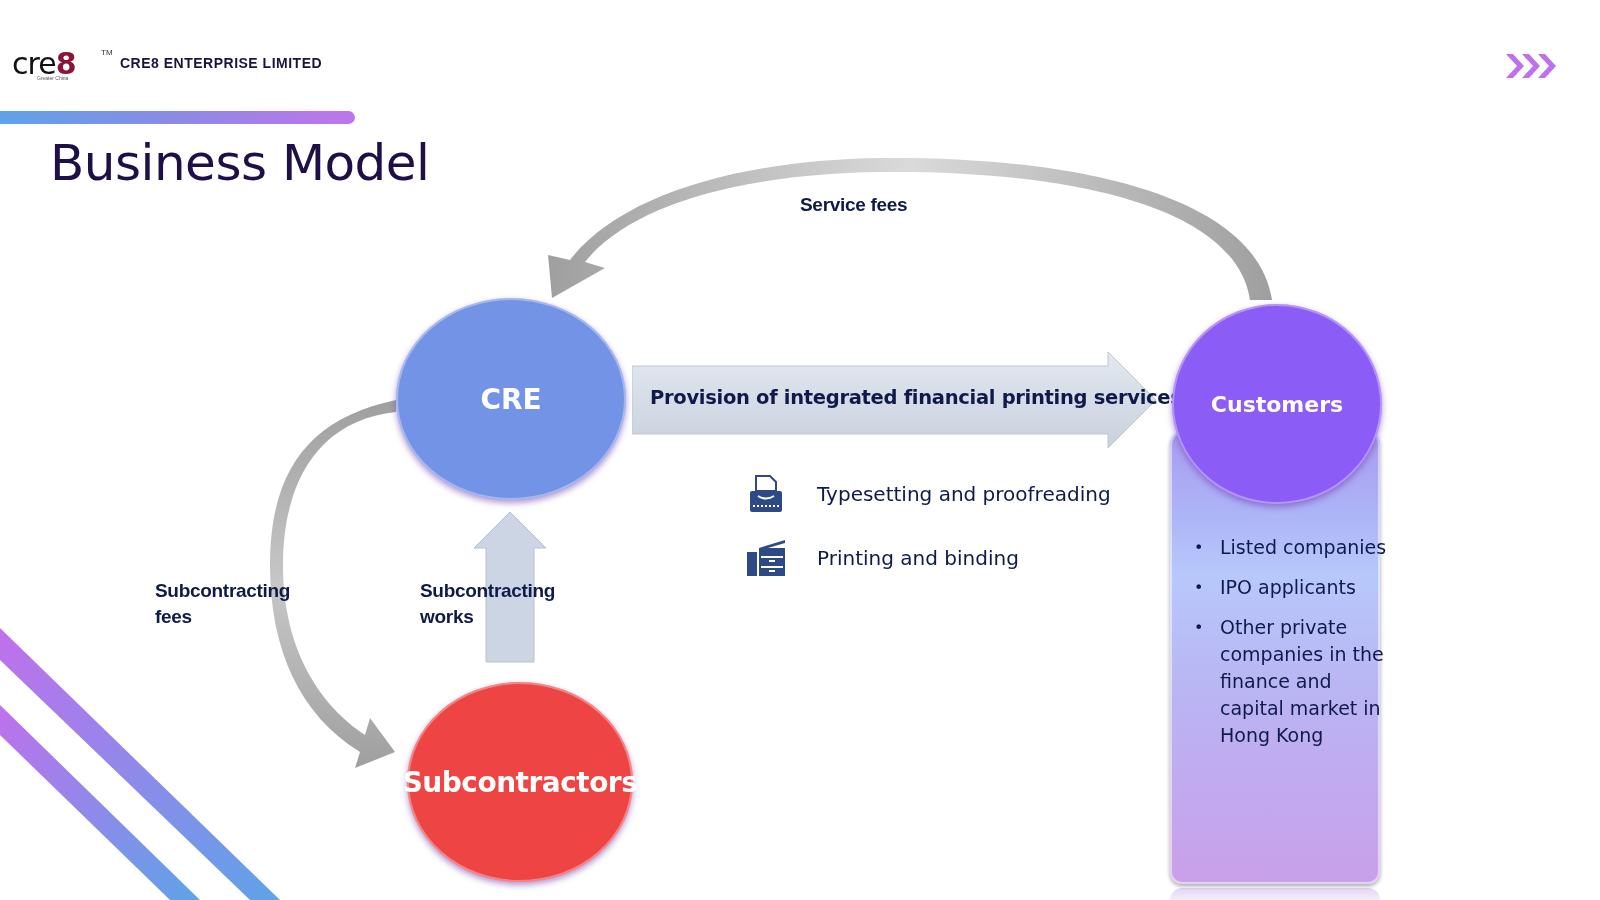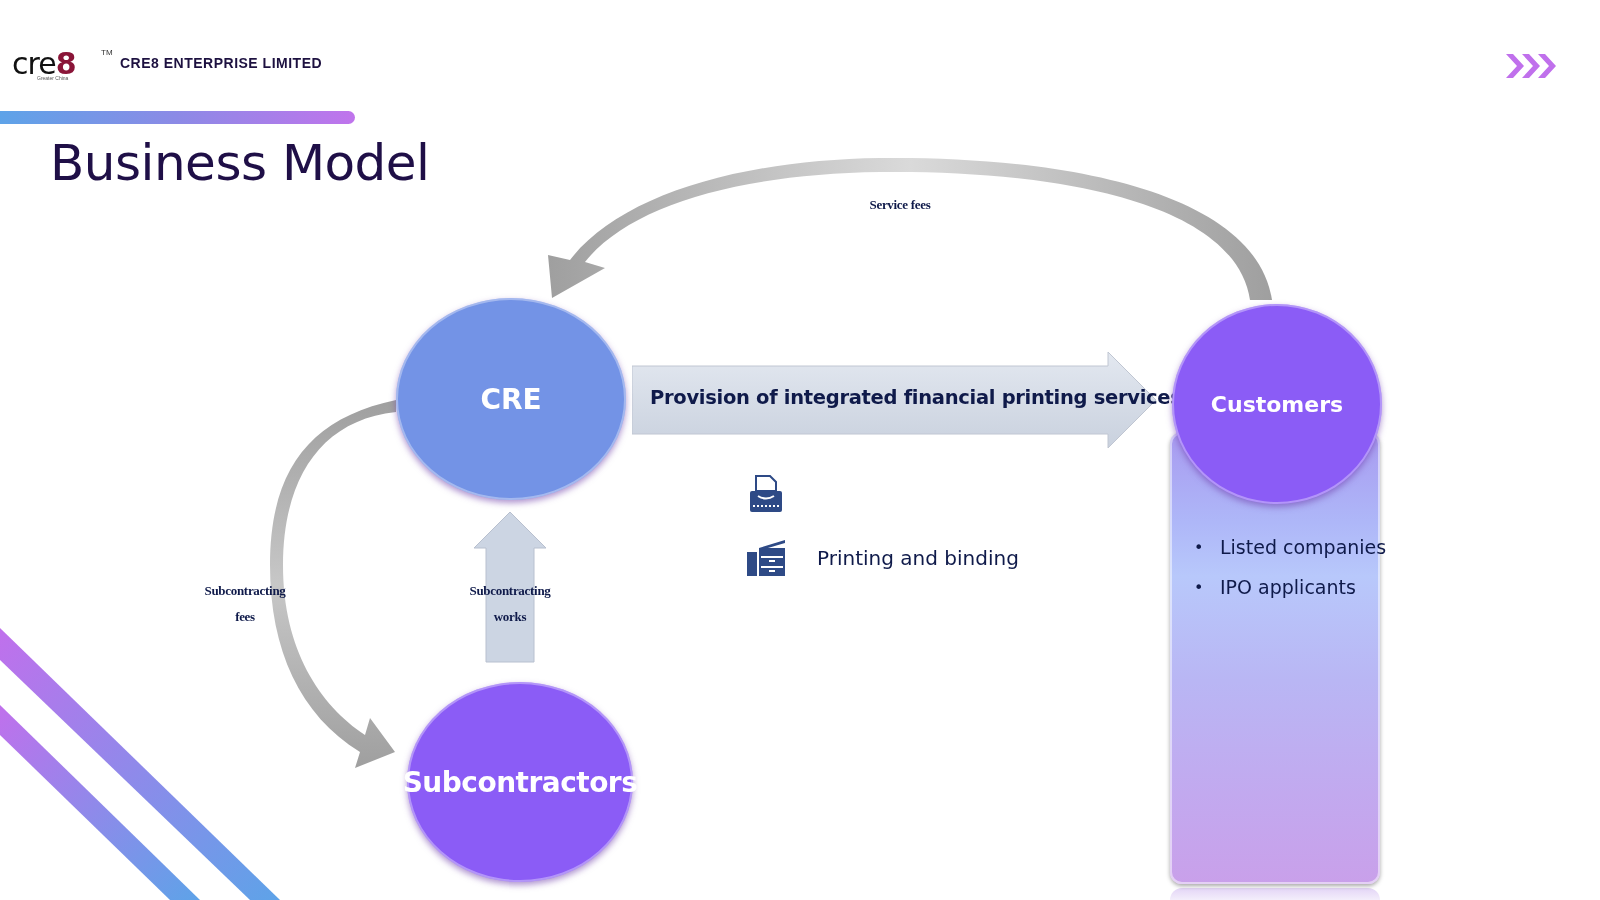--- a/index.html
+++ b/index.html
@@ -19,21 +19,21 @@
     background:linear-gradient(90deg,#5ea3e8 0%,#8c8ae6 50%,#c074ec 100%); }
   .chevrons { left:1506px; top:52px; width:52px; height:28px; }
 
   .page-title { left:50px; top:134px; font-size:50px; color:#1f0f47; font-family:"DejaVu Sans", sans-serif; letter-spacing:-0.5px; }
 
   
   .node { border-radius:50%; display:flex; align-items:center; justify-content:center;
     color:#fff; font-weight:bold; font-family:"DejaVu Sans", sans-serif;
     box-shadow: 0 3px 6px rgba(110,60,170,0.55), inset 0 0 0 2px rgba(255,255,255,0.35); }
   .node-cre { left:396px; top:298px; width:230px; height:202px; background:#7393e6; font-size:28px; }
-  .node-sub { left:407px; top:682px; width:226px; height:200px; background:#8b5cf6; font-size:28px; letter-spacing:-0.5px; }
+  .node-sub { left:407px; top:682px; width:226px; height:200px; background:#ef4444; font-size:28px; letter-spacing:-0.5px; }
   .node-cust { left:1172px; top:304px; width:210px; height:200px; background:#8b5cf6; font-size:22px; z-index:3; }
 
   
   .cust-box { left:1170px; top:432px; width:210px; height:452px; border-radius:12px;
     background:linear-gradient(180deg,#a89af0 0%,#aeb7f8 20%,#b8c8fb 32%,#b9b6f4 55%,#c2a9ef 80%,#c9a0ea 100%);
     box-shadow: 0 2px 4px rgba(0,0,0,0.35), inset 0 0 0 2px rgba(255,255,255,0.5); z-index:2; }
   .cust-reflect { left:1170px; top:888px; width:210px; height:20px; border-radius:12px 12px 0 0;
     background:linear-gradient(180deg,#e3d5f6,#ffffff); }
   .cust-list { left:1186px; top:526px; width:200px; z-index:4; list-style:none; margin:8px; padding:0;
     font-family:"DejaVu Sans", sans-serif; font-size:19px; color:#0f1a4a; line-height:27px; }
@@ -43,21 +43,21 @@
   
   .main-arrow { left:632px; top:352px; width:524px; height:96px; }
   .main-arrow-label { left:650px; top:386px; font-size:19.5px; font-weight:bold; color:#0f1a4a; font-family:"DejaVu Sans", sans-serif; letter-spacing:-0.3px; }
 
   
   .up-arrow { left:474px; top:512px; width:72px; height:160px; }
 
   
   .curves { left:0; top:0; width:1600px; height:900px; }
 
-  .lbl { font-size:13px; font-weight:bold; color:#0f1a4a; text-align:center; font-family:Liberation Serif, serif; letter-spacing:-0.3px; line-height:26px; }
+  .lbl { font-size:19px; font-weight:bold; color:#0f1a4a; font-family:Liberation Sans, sans-serif; letter-spacing:-0.3px; line-height:26px; }
   .lbl-service { left:800px; top:192px; width:200px; }
   .lbl-subfees { left:155px; top:578px; width:180px; }
   .lbl-subworks { left:420px; top:578px; width:180px; }
 
   
   .services { left:745px; top:462px; width:400px; }
   .svc { display:flex; align-items:center; height:64px; }
   .svc-icon { width:42px; height:40px; margin-right:30px; display:flex; align-items:center; justify-content:center; }
   .svc-label { font-family:"DejaVu Sans", sans-serif; font-size:20px; color:#0f1a4a; }
 
@@ -139,40 +139,42 @@
 
 <div class="abs node node-cre">CRE</div>
 <div class="abs node node-sub">Subcontractors</div>
 
 <div class="abs cust-box"></div>
 <div class="abs cust-reflect"></div>
 <div class="abs node node-cust">Customers</div>
 <ul class="abs cust-list">
   <li>Listed companies</li>
   <li>IPO applicants</li>
+  <li>Other private companies in the finance and capital market in Hong Kong</li>
 </ul>
 
 <div class="abs services">
   <div class="svc">
     <span class="svc-icon">
       <svg width="36" height="38" viewBox="0 0 36 38">
         <path d="M8,1 L22,1 L28,7 L28,16 L8,16 Z" fill="none" stroke="#2e4a86" stroke-width="2"></path>
         <rect x="2" y="16" width="32" height="21" rx="2" fill="#2e4a86"></rect>
         <path d="M10,21 Q18,26 26,21" stroke="#fff" stroke-width="2" fill="none"></path>
         <g fill="#fff">
             <rect x="5" y="30" width="2" height="2"></rect>
             <rect x="9" y="30" width="2" height="2"></rect>
             <rect x="13" y="30" width="2" height="2"></rect>
             <rect x="17" y="30" width="2" height="2"></rect>
             <rect x="21" y="30" width="2" height="2"></rect>
             <rect x="25" y="30" width="2" height="2"></rect>
             <rect x="29" y="30" width="2" height="2"></rect>
           </g>
       </svg>
     </span>
+    <span class="svc-label">Typesetting and proofreading</span>
   </div>
   <div class="svc">
     <span class="svc-icon">
       <svg width="42" height="36" viewBox="0 0 42 36">
         <rect x="2" y="12" width="10" height="24" fill="#2e4a86"></rect>
         <rect x="14" y="8" width="26" height="28" fill="#2e4a86"></rect>
         <polygon points="14,8 40,0 40,3 16,10" fill="#2e4a86"></polygon>
         <rect x="16" y="16" width="22" height="2" fill="#fff"></rect>
         <rect x="16" y="26" width="22" height="2" fill="#fff"></rect>
         <rect x="24" y="20" width="6" height="2" fill="#fff"></rect>

